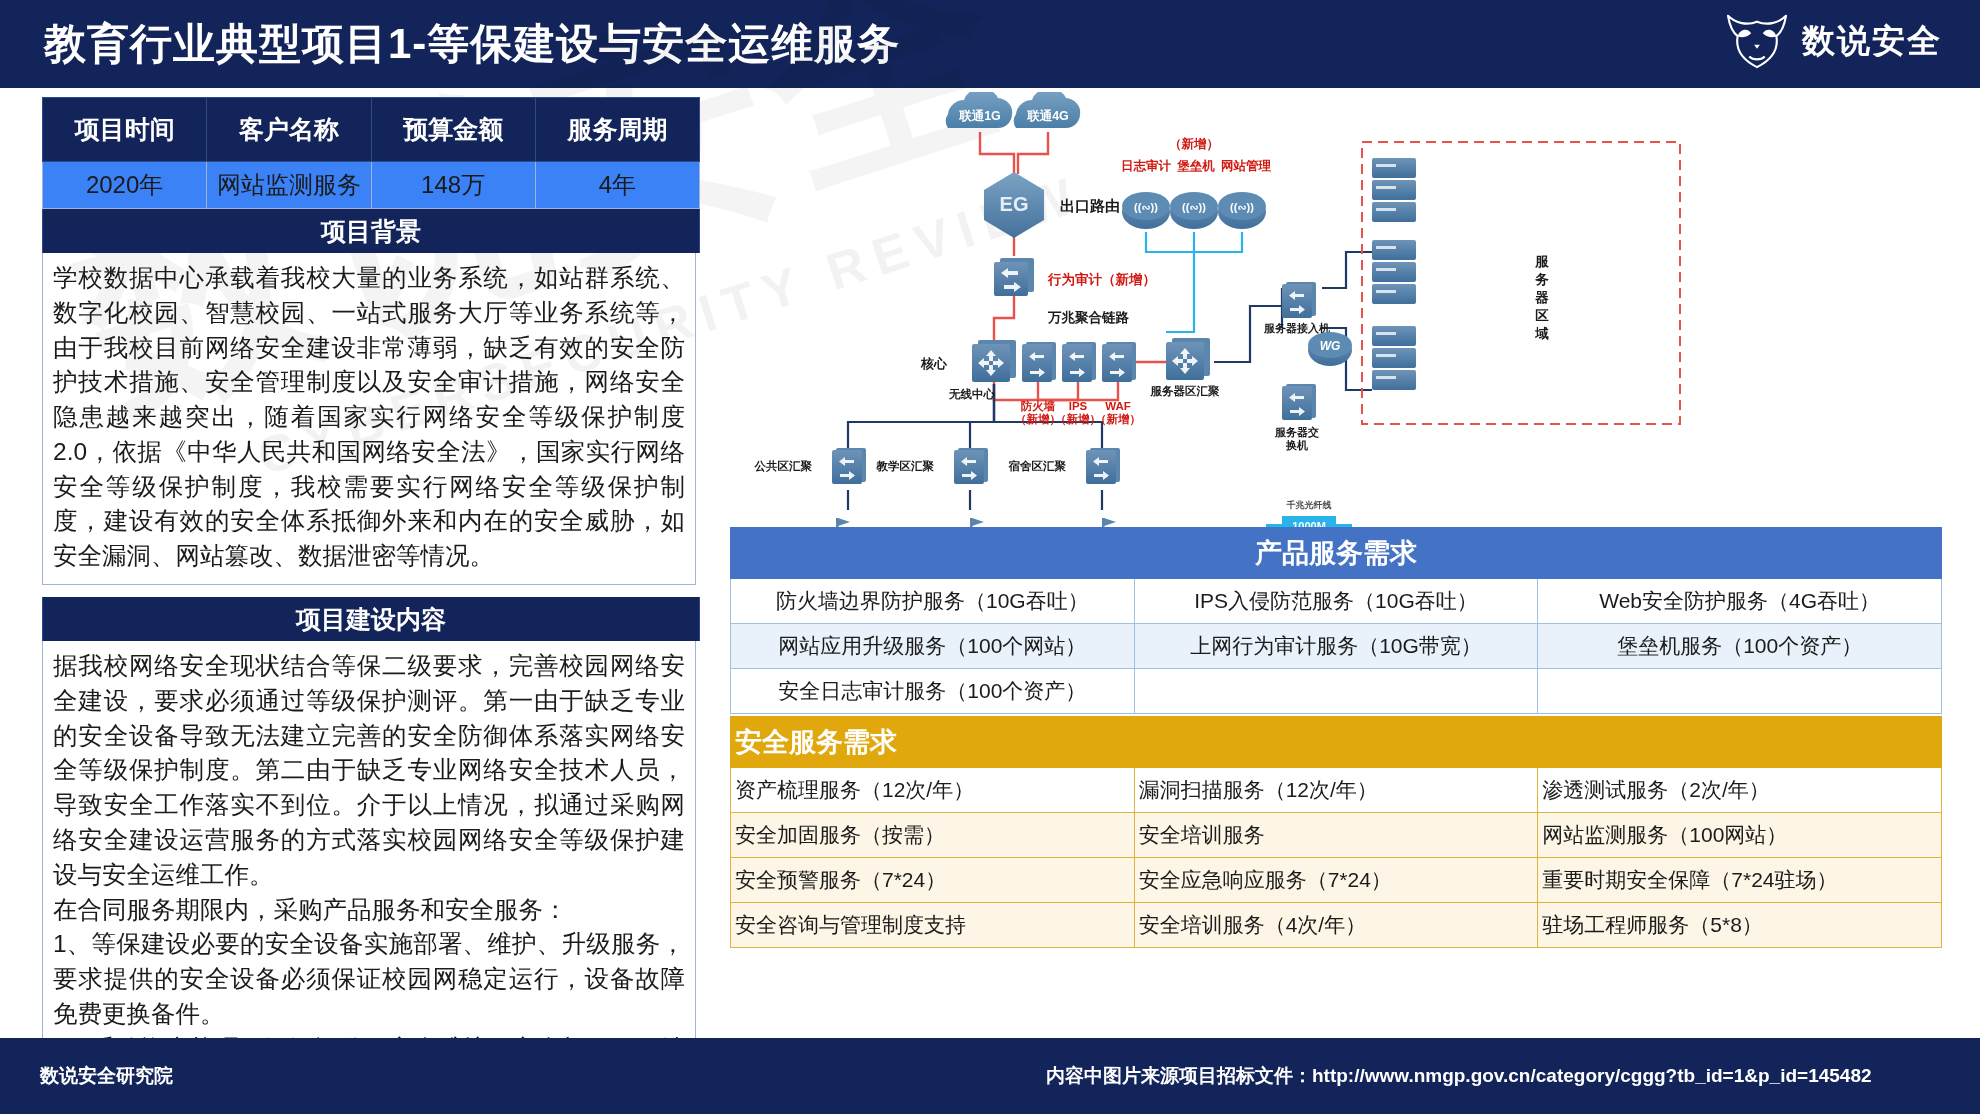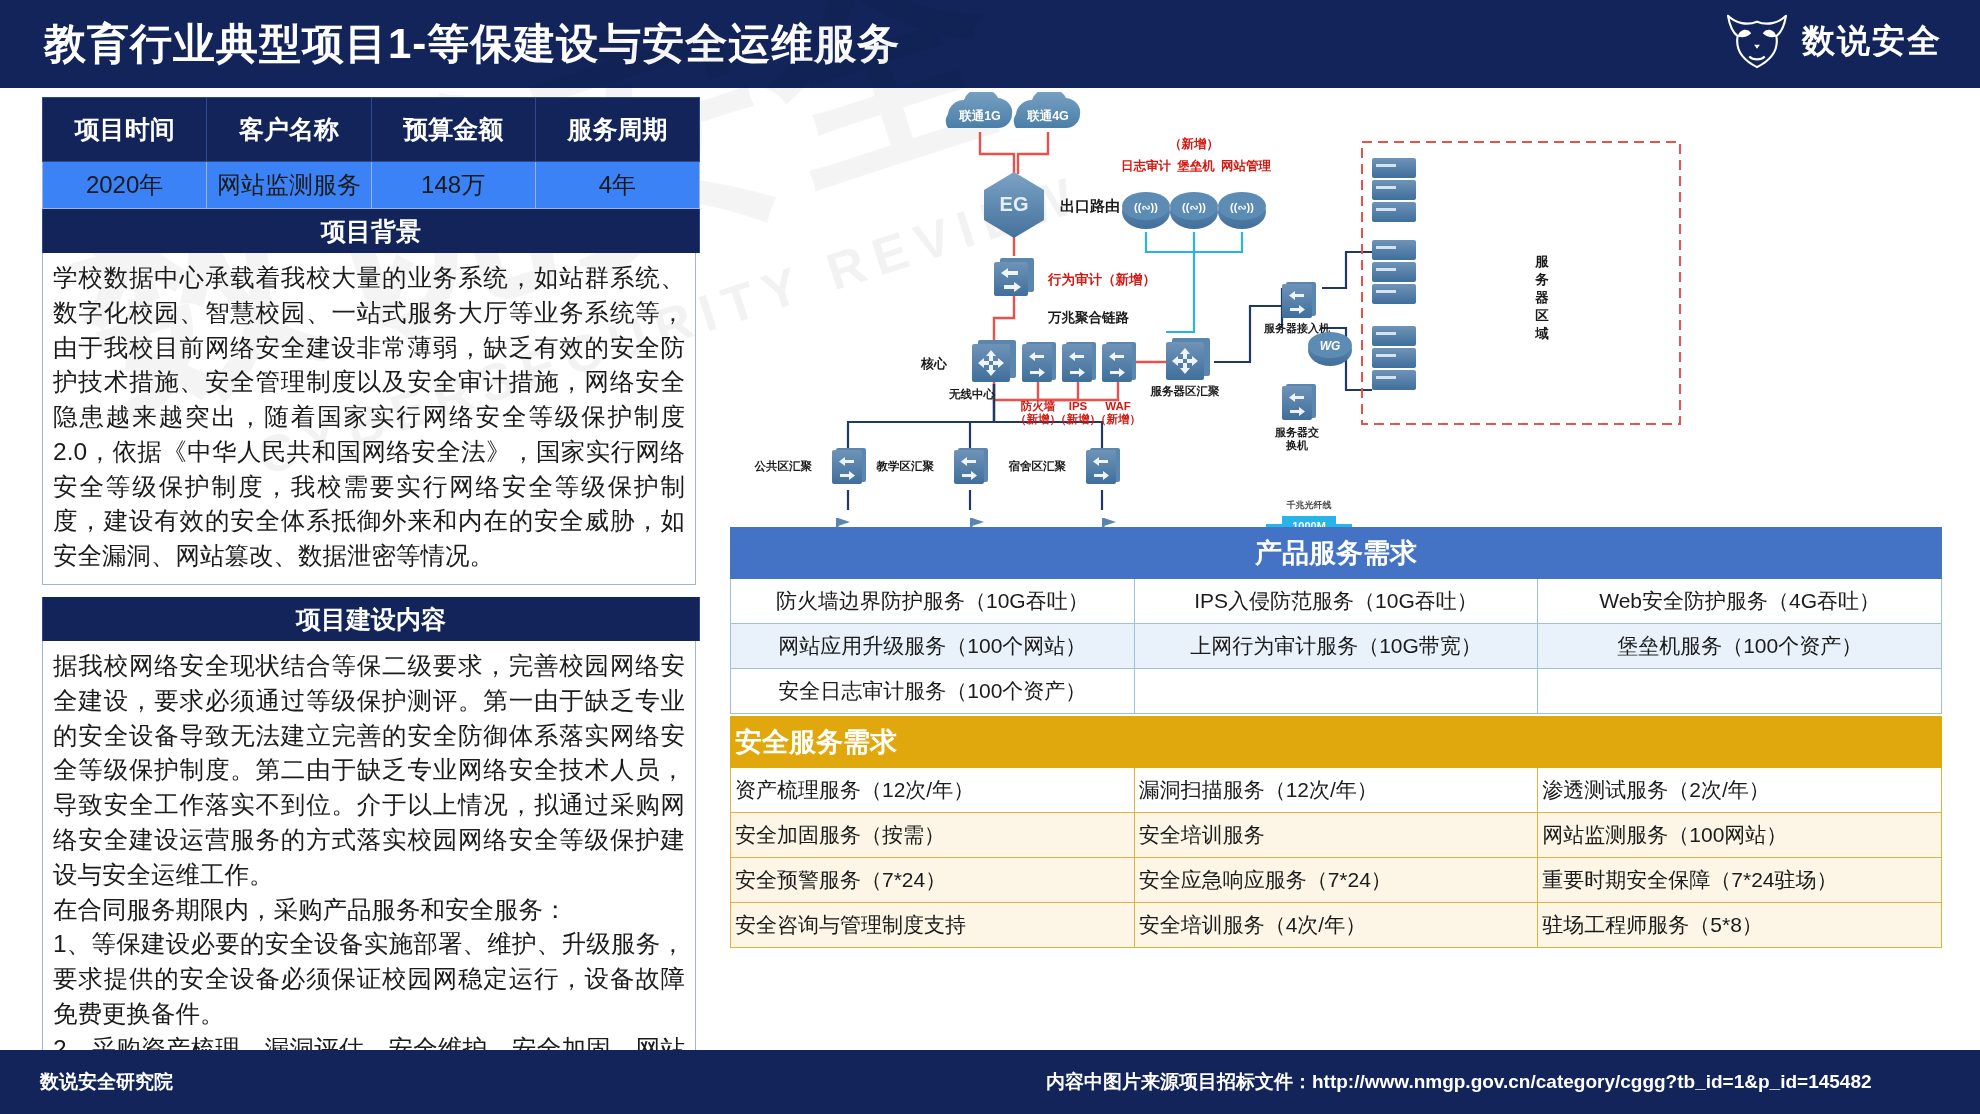--- a/index.html
+++ b/index.html
@@ -103,21 +103,21 @@
   }
   .hdr-gold{
     background:#e0a80d !important;color:#ffffff !important;
     font-size:27px !important;font-weight:bold;height:46px !important;
     border:1px solid #e0a80d !important;
   }
   .alt-gold{background:#fdf6e6 !important;}
 
   
   .footer{
-    position:absolute;left:0;bottom:0;width:1980px;height:64px;
+    position:absolute;left:0;bottom:0;width:1980px;height:76px;
     background:#122459;display:flex;align-items:center;
   }
   .footer-left{
     color:#ffffff;font-size:19px;font-weight:bold;margin-left:40px;white-space:nowrap;
   }
   .footer-right{
     position:absolute;left:1046px;color:#ffffff;font-size:19px;font-weight:bold;white-space:nowrap;
   }
   
   .dlab{font-family:"Liberation Sans","DejaVu Sans",sans-serif;font-weight:bold;}

